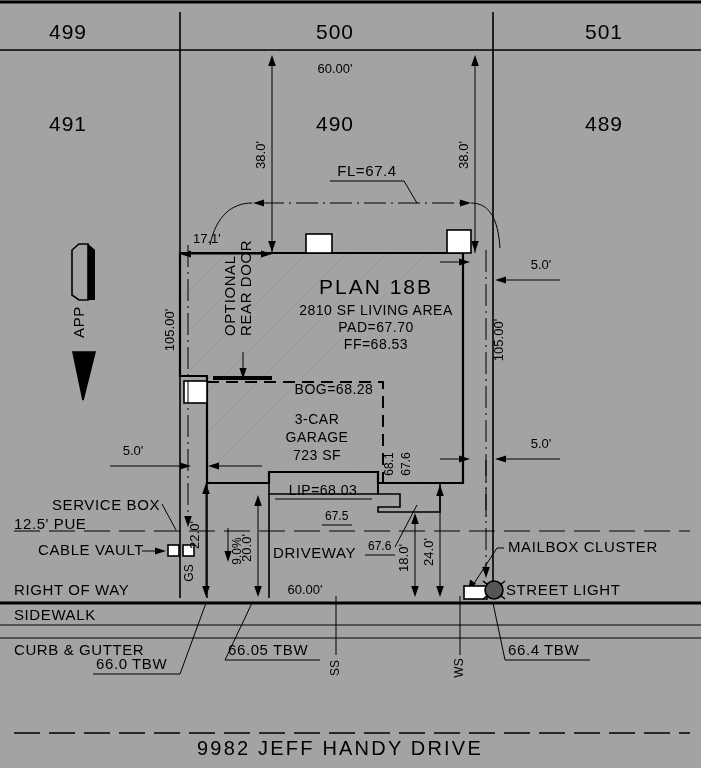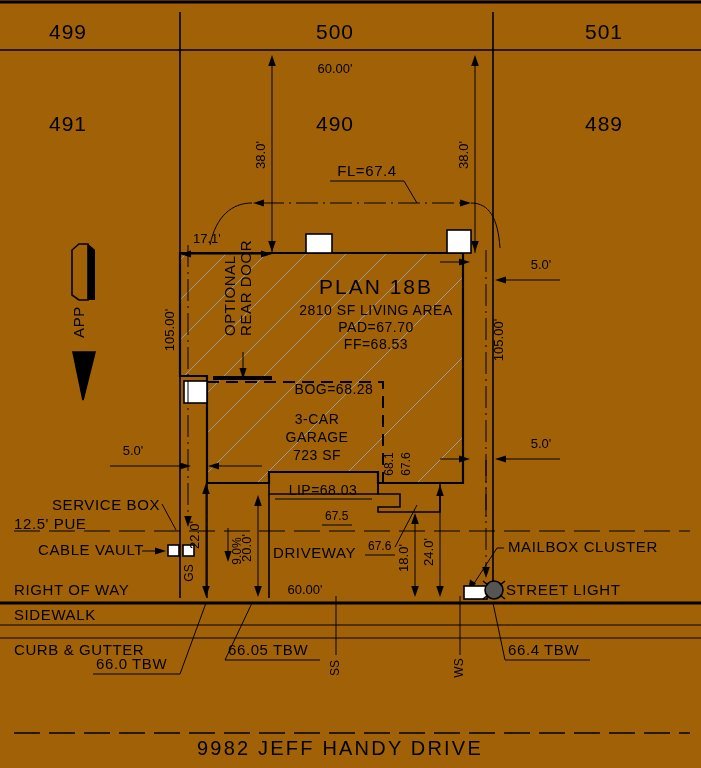--- a/index.html
+++ b/index.html
@@ -4,21 +4,21 @@
 <style>
   html, body {
     margin: 0;
     padding: 0;
     background: #ffffff;
   }
   #sheet {
     position: relative;
     width: 701px;
     height: 768px;
-    background: #a16207;
+    background: #a3a3a3;
     font-family: "Liberation Sans", sans-serif;
     overflow: hidden;
   }
   svg.plan {
     position: absolute;
     left: 0; top: 0;
     width: 701px;
     height: 768px;
   }
   text {

